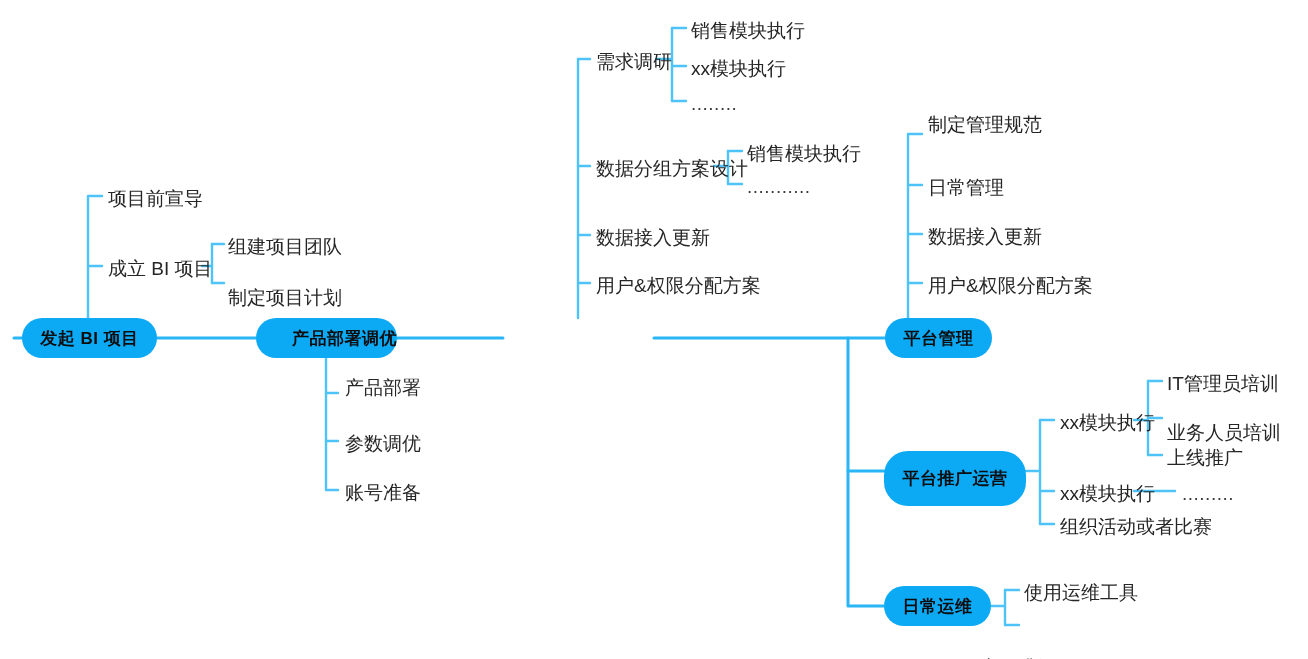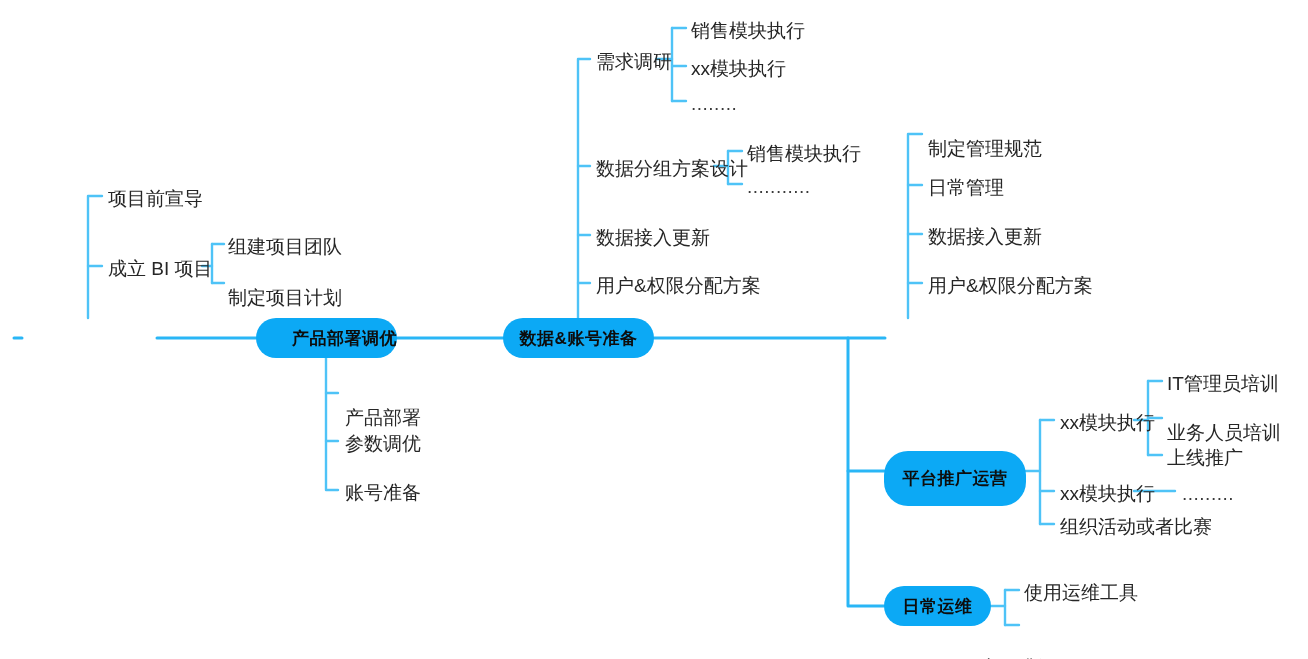--- a/index.html
+++ b/index.html
@@ -109,29 +109,32 @@
 
       <path d="M 1134,491 L 1175,491"></path>
 
       <path d="M 991,606 L 1005,606"></path>
       <path d="M 1005,590 L 1005,625"></path>
       <path d="M 1005,590 L 1019,590"></path>
       <path d="M 1005,625 L 1019,625"></path>
     </g>
   </svg>
 
+  <div class="node" style="left:22px;  top:318px; width:135px; height:40px;">
+    <span>发起 BI 项目</span>
+  </div>
 
   <div class="node" style="left:256px; top:318px; width:141px; height:40px;justify-content:flex-end;">
     <span>产品部署调优</span>
   </div>
 
-  <div class="node" style="left:503px; top:318px; width:151px; height:40px;">
-    <span>数据&amp;账号准备</span>
-  </div>
-
+
+  <div class="node" style="left:885px; top:318px; width:107px; height:40px;">
+    <span>平台管理</span>
+  </div>
 
   <div class="node" style="left:884px; top:451px; width:142px; height:55px;">
     <span>平台推广运营</span>
   </div>
 
   <div class="node" style="left:884px; top:586px; width:107px; height:40px;">
     <span>日常运维</span>
   </div>
 
   <div class="leaf" style="left:108px; top:189px;">
@@ -140,21 +143,21 @@
   <div class="leaf" style="left:108px; top:259px;">
     <span>成立 BI 项目</span>
   </div>
   <div class="leaf" style="left:228px; top:237px;">
     <span>组建项目团队</span>
   </div>
   <div class="leaf" style="left:228px; top:276px;margin-top:12px;">
     <span>制定项目计划</span>
   </div>
 
-  <div class="leaf" style="left:345px; top:408px;">
+  <div class="leaf" style="left:345px; top:378px;">
     <span>产品部署</span>
   </div>
   <div class="leaf" style="left:345px; top:434px;">
     <span>参数调优</span>
   </div>
   <div class="leaf" style="left:345px; top:483px;">
     <span>账号准备</span>
   </div>
 
   <div class="leaf" style="left:596px; top:52px;">
@@ -180,21 +183,21 @@
     <span>...........</span>
   </div>
 
   <div class="leaf" style="left:596px; top:228px;">
     <span>数据接入更新</span>
   </div>
   <div class="leaf" style="left:596px; top:276px;">
     <span>用户&amp;权限分配方案</span>
   </div>
 
-  <div class="leaf" style="left:928px; top:139px;">
+  <div class="leaf" style="left:928px; top:115px;">
     <span>制定管理规范</span>
   </div>
   <div class="leaf" style="left:928px; top:178px;">
     <span>日常管理</span>
   </div>
   <div class="leaf" style="left:928px; top:227px;">
     <span>数据接入更新</span>
   </div>
   <div class="leaf" style="left:928px; top:276px;">
     <span>用户&amp;权限分配方案</span>

